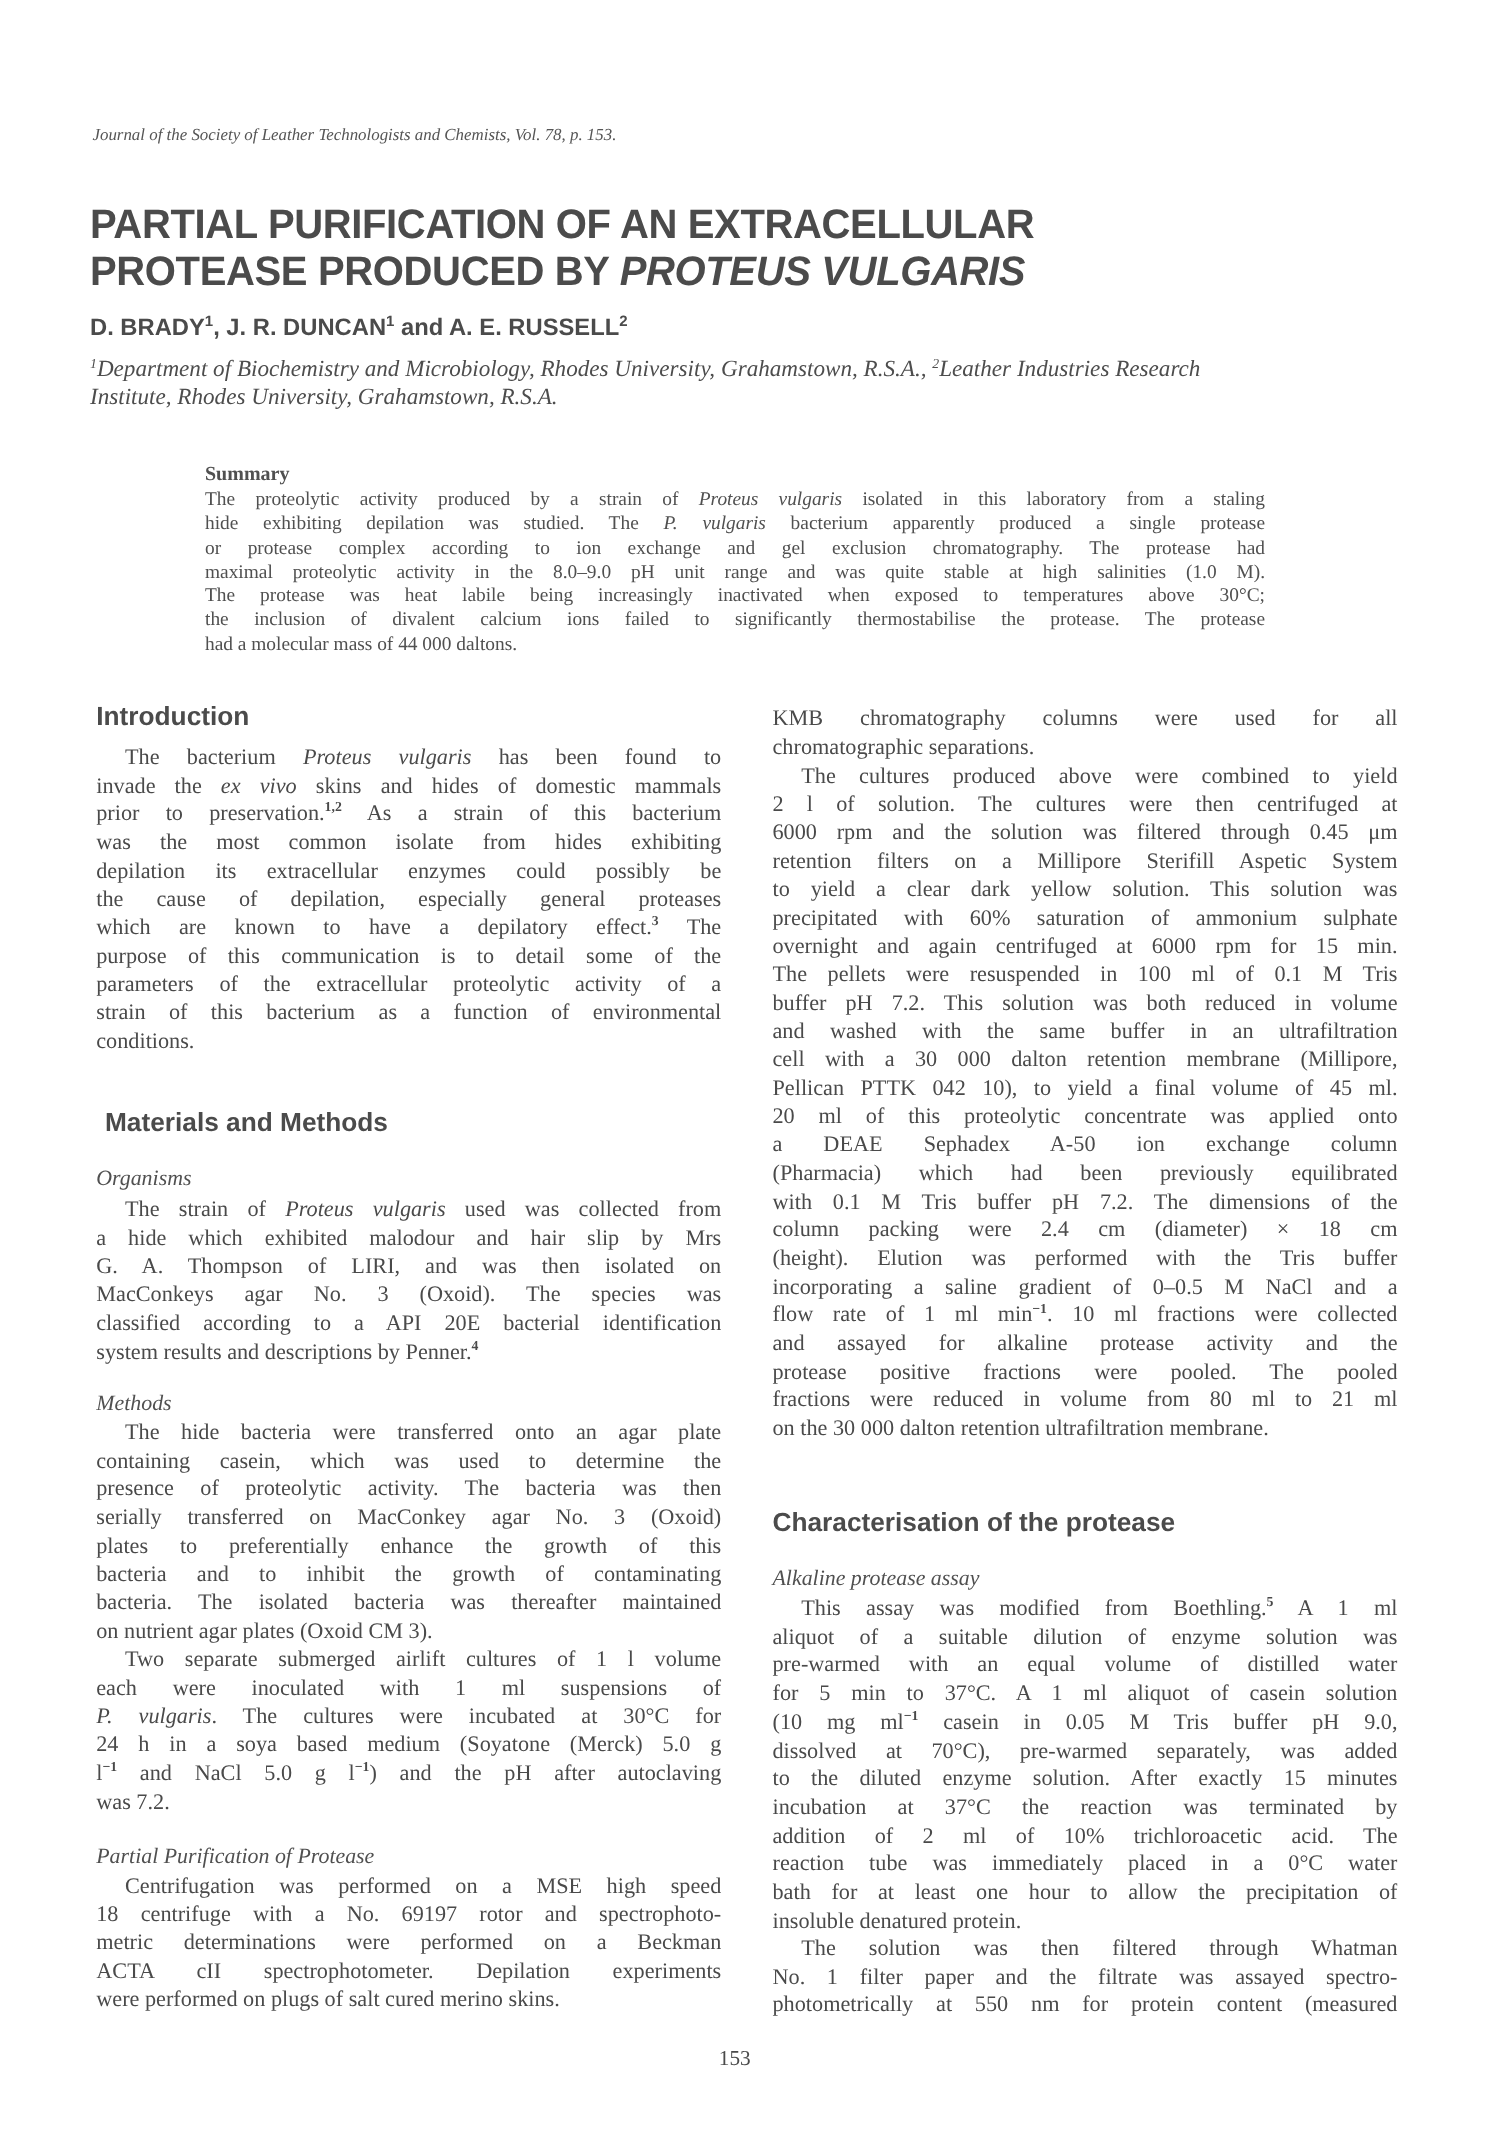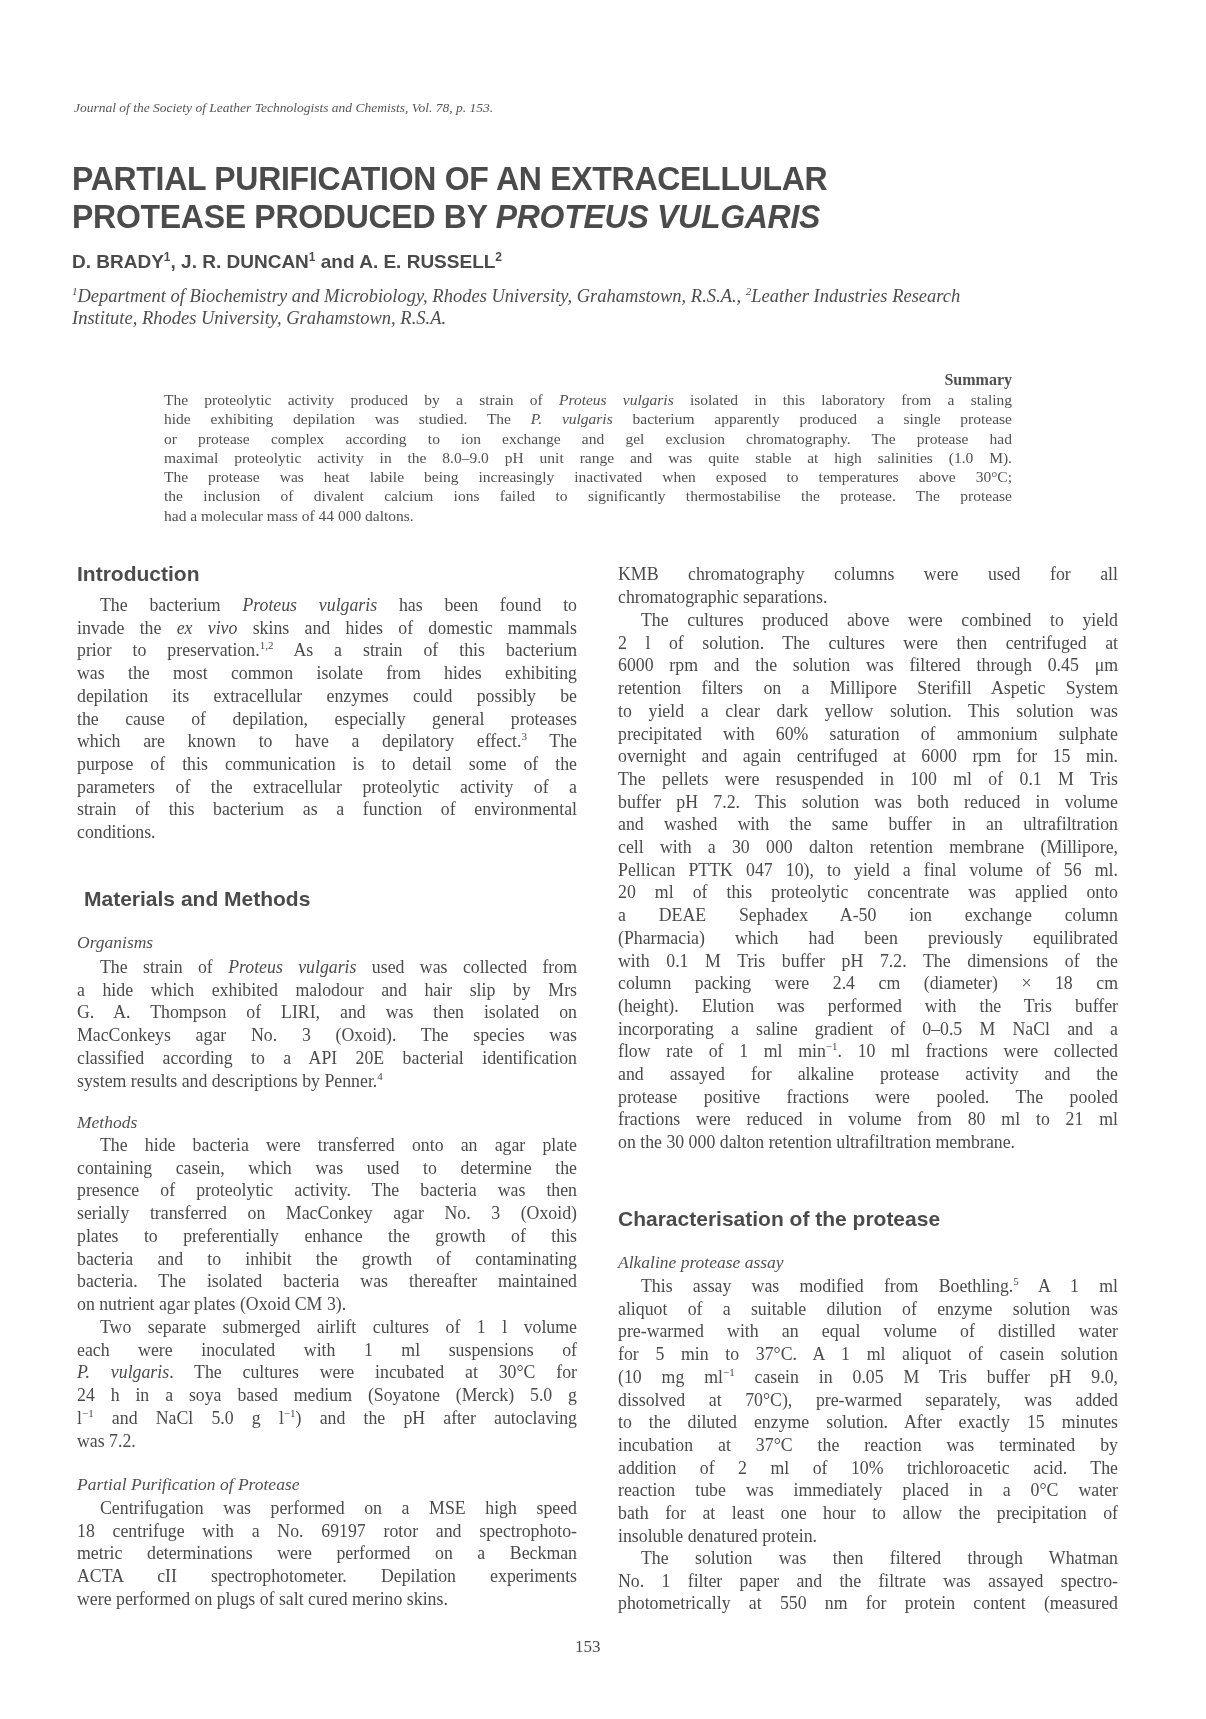--- a/index.html
+++ b/index.html
@@ -9,32 +9,32 @@
   .running-head { position: absolute; left: 74px; top: 100px; font-size: 13.5px; font-style: italic; color: #555; }
   .title { position: absolute; left: 72px; top: 160px; font-size: 33px; font-weight: bold; line-height: 38px; color: #4b4b4b; letter-spacing: -0.3px; transform: scaleX(0.97); transform-origin: left top; }
   .title .line { display: block; white-space: nowrap; }
   .authors { position: absolute; left: 72px; top: 250px; font-size: 19px; font-weight: bold; color: #4b4b4b; white-space: nowrap; }
   .authors sup { font-size: 12px; }
   .affil { position: absolute; left: 72px; top: 280px; width: 1050px; font-size: 18.5px; font-style: italic; line-height: 22px; color: #4d4d4d; }
   .affil .line { display: block; white-space: nowrap; }
   .affil sup { font-size: 11px; font-style: italic; }
 
   .summary { position: absolute; left: 164px; top: 370px; width: 848px; color: #505050; }
-  .summary-heading { font-size: 16px; font-weight: bold; line-height: 20px; text-align: right; }
+  .summary-heading { font-size: 16px; font-weight: bold; line-height: 20px; }
   .summary-body { font-size: 15.5px; line-height: 19.3px; }
   .jl { display: block; text-align: justify; text-align-last: justify; white-space: nowrap; overflow: hidden; }
   .jl.last { text-align-last: left; }
   .sec-head { position: absolute; font-size: 21px; font-weight: bold; color: #4b4b4b; white-space: nowrap; }
   .sub-head { position: absolute; font-size: 17.5px; font-style: italic; color: #505050; white-space: nowrap; }
   .para { position: absolute; width: 500px; font-size: 17.8px; line-height: 22.7px; color: #4a4a4a; }
   .para .jl { letter-spacing: 0; }
   .indent { padding-left: 23px; }
   .page-num { position: absolute; left: 575px; top: 1637px; font-size: 17px; color: #4a4a4a; }
   i { font-style: italic; }
-  sup.ref { font-size: 11px; line-height: 0; }
+  sup.ref { font-size: 11px; line-height: 0; font-weight: bold; }
 </style>
 </head>
 <body>
 
 <div class="running-head serif">Journal of the Society of Leather Technologists and Chemists, Vol. 78, p. 153.</div>
 
 <div class="title sans">
   <span class="line">PARTIAL PURIFICATION OF AN EXTRACELLULAR</span>
   <span class="line"><span>PROTEASE PRODUCED BY </span><i>PROTEUS VULGARIS</i></span>
 </div>
@@ -125,21 +125,21 @@
     <span class="jl">2 l of solution. The cultures were then centrifuged at</span>
     <span class="jl">6000 rpm and the solution was filtered through 0.45 μm</span>
     <span class="jl">retention filters on a Millipore Sterifill Aspetic System</span>
     <span class="jl">to yield a clear dark yellow solution. This solution was</span>
     <span class="jl">precipitated with 60% saturation of ammonium sulphate</span>
     <span class="jl">overnight and again centrifuged at 6000 rpm for 15 min.</span>
     <span class="jl">The pellets were resuspended in 100 ml of 0.1 M Tris</span>
     <span class="jl">buffer pH 7.2. This solution was both reduced in volume</span>
     <span class="jl">and washed with the same buffer in an ultrafiltration</span>
     <span class="jl">cell with a 30 000 dalton retention membrane (Millipore,</span>
-    <span class="jl">Pellican PTTK 047 10), to yield a final volume of 56 ml.</span>
+    <span class="jl">Pellican PTTK 042 10), to yield a final volume of 45 ml.</span>
     <span class="jl">20 ml of this proteolytic concentrate was applied onto</span>
     <span class="jl">a DEAE Sephadex A-50 ion exchange column</span>
     <span class="jl">(Pharmacia) which had been previously equilibrated</span>
     <span class="jl">with 0.1 M Tris buffer pH 7.2. The dimensions of the</span>
     <span class="jl">column packing were 2.4 cm (diameter) × 18 cm</span>
     <span class="jl">(height). Elution was performed with the Tris buffer</span>
     <span class="jl">incorporating a saline gradient of 0–0.5 M NaCl and a</span>
     <span class="jl">flow rate of 1 ml min<sup class="ref">−1</sup>. 10 ml fractions were collected</span>
     <span class="jl">and assayed for alkaline protease activity and the</span>
     <span class="jl">protease positive fractions were pooled. The pooled</span>

